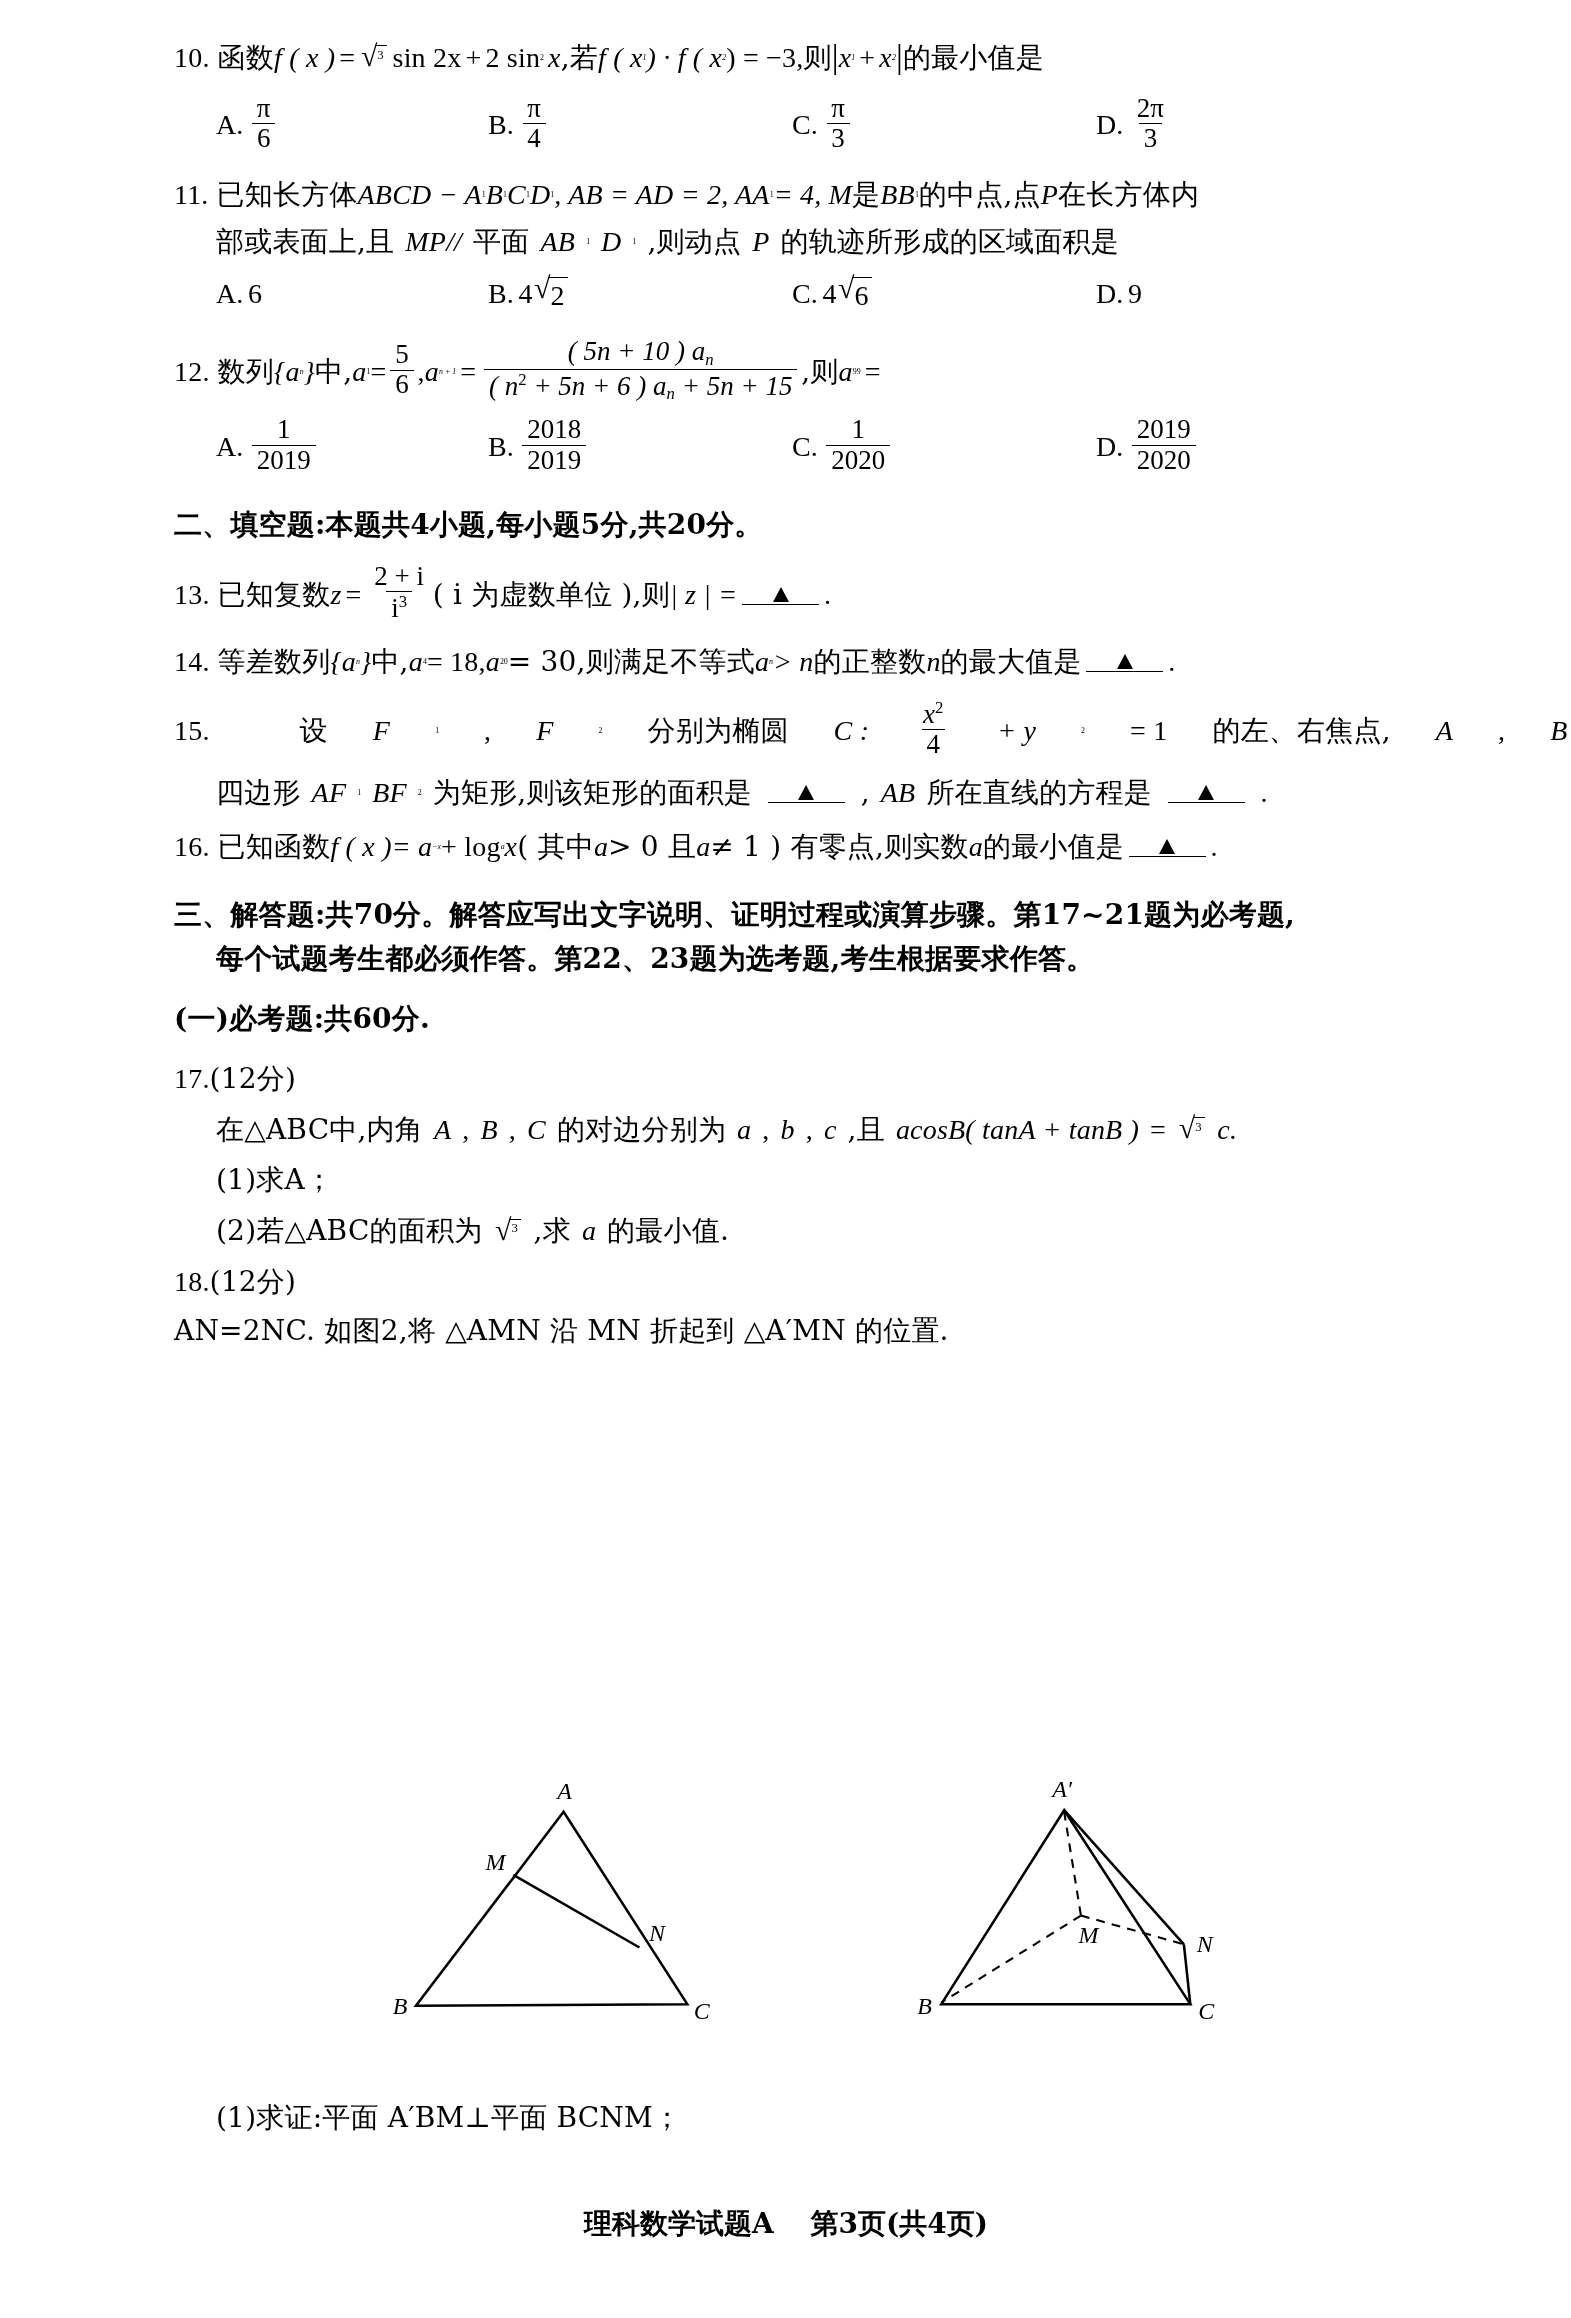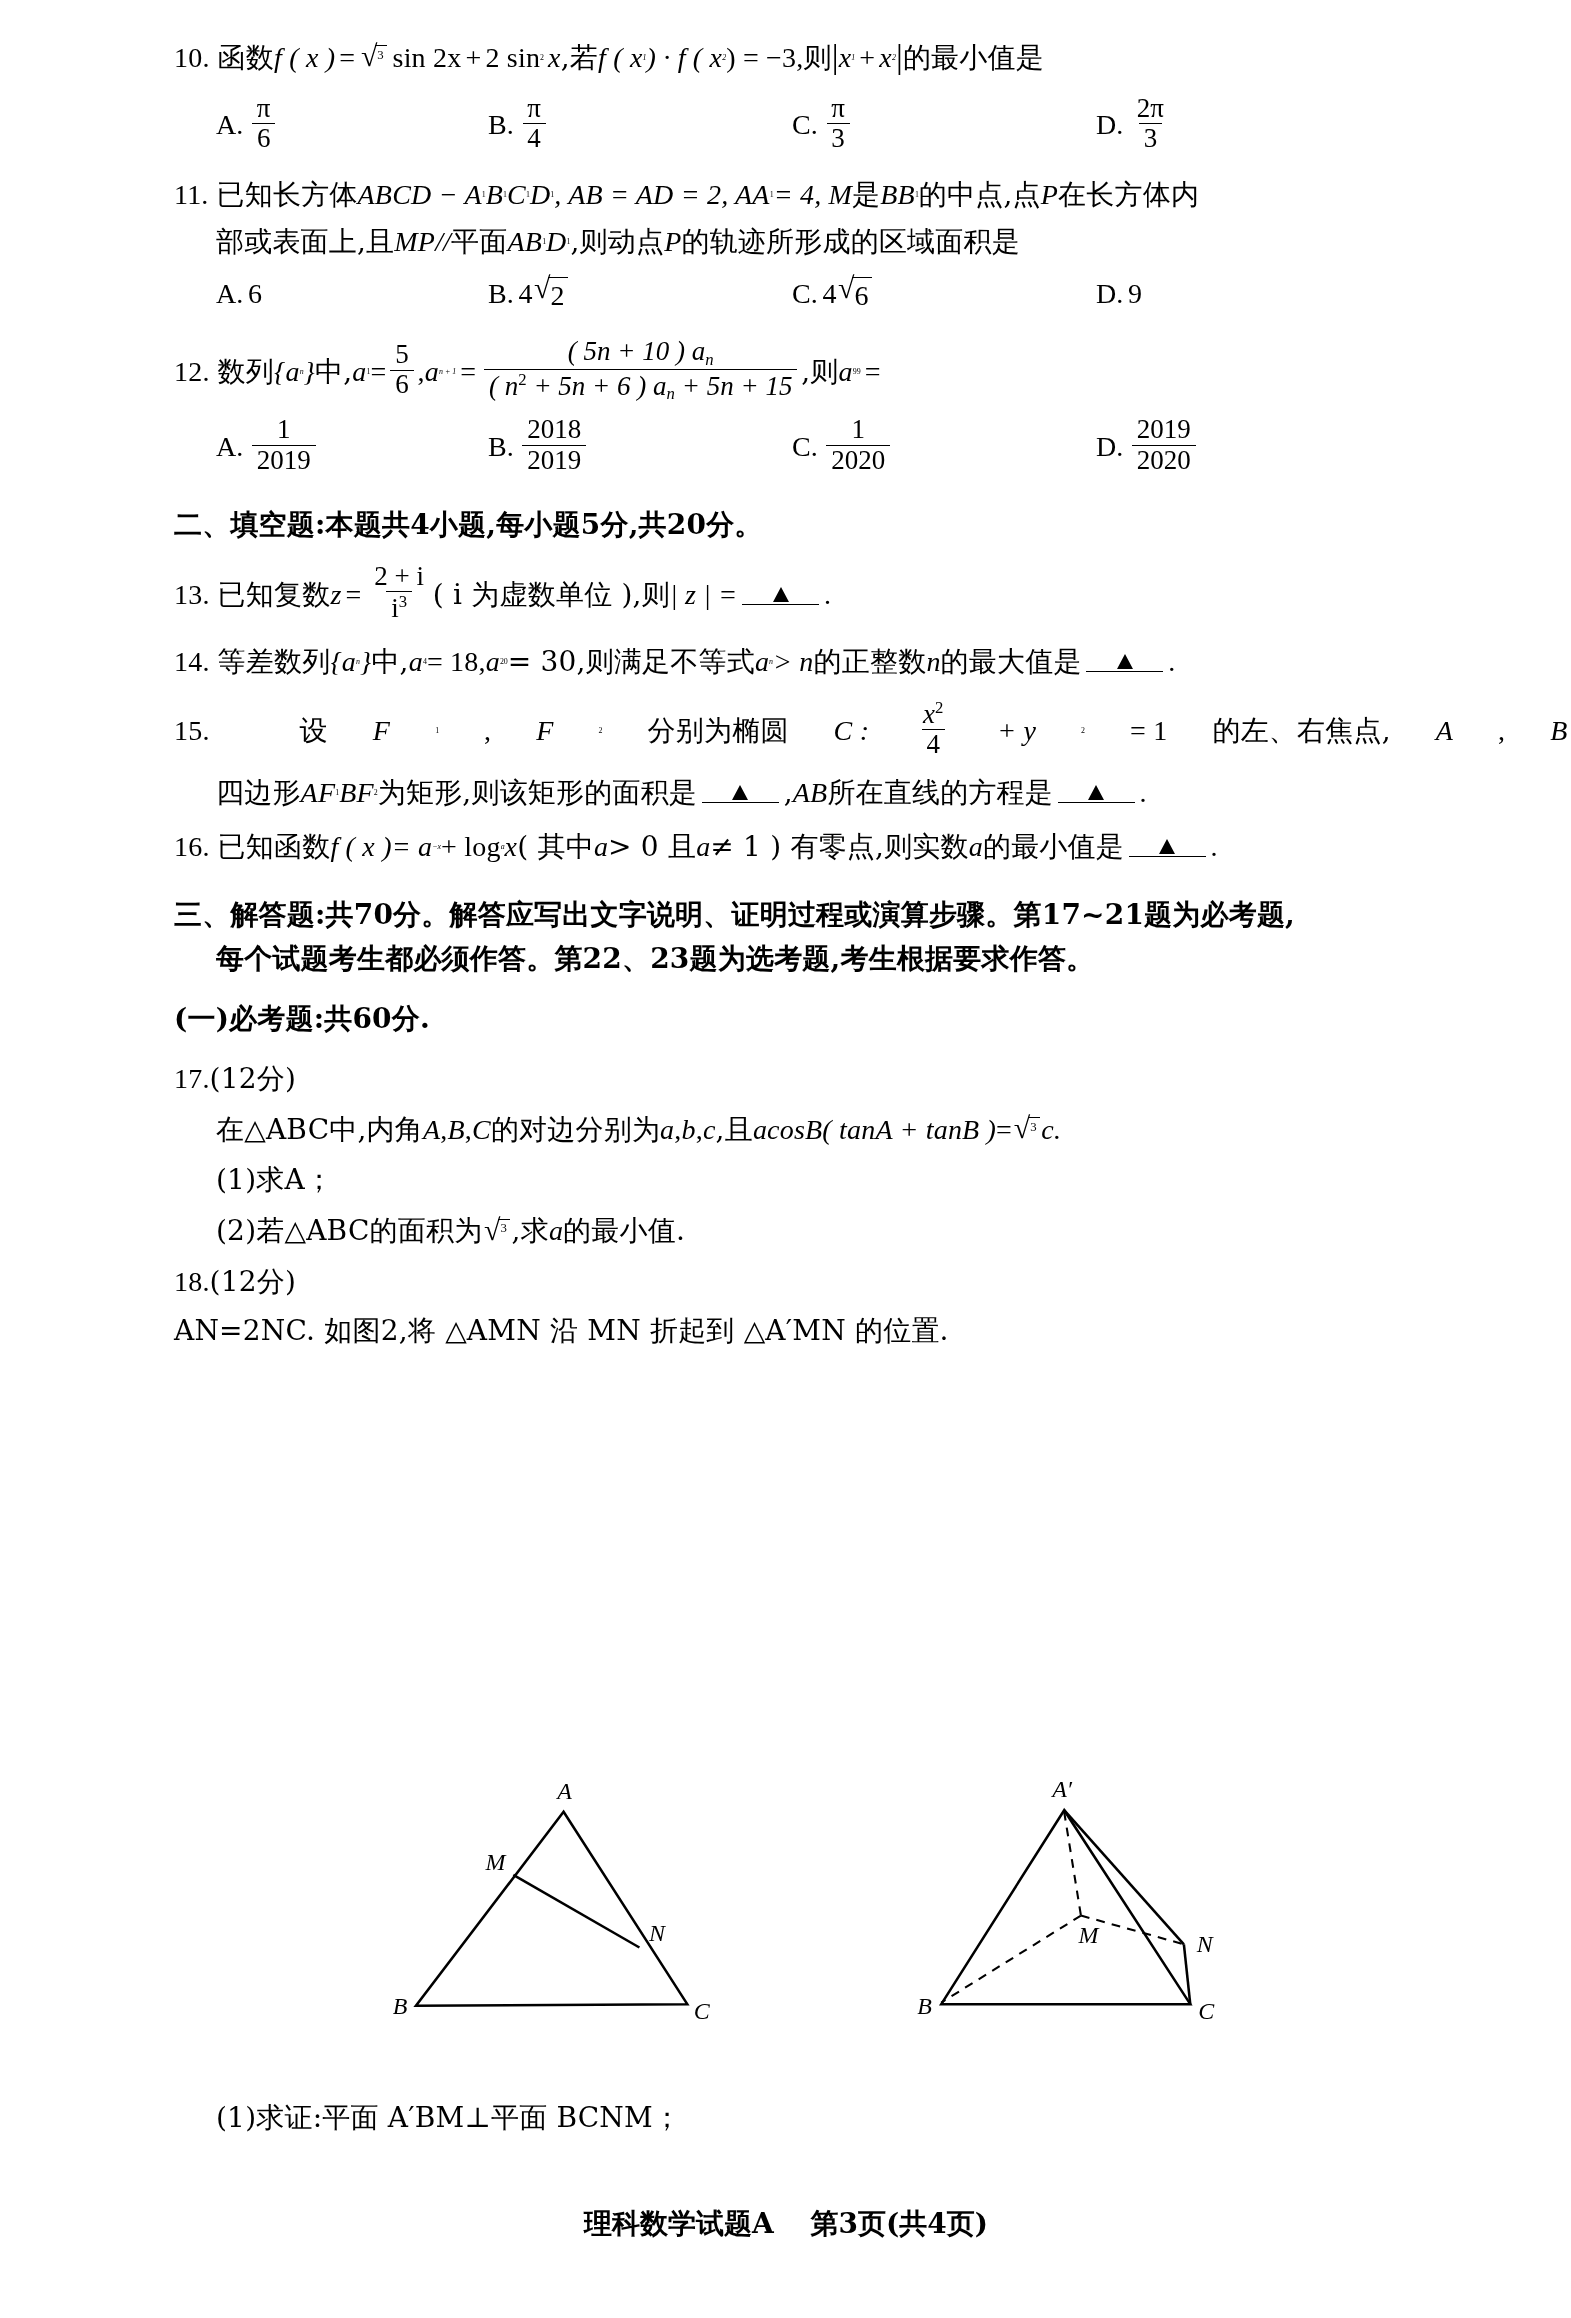--- a/index.html
+++ b/index.html
@@ -35,21 +35,21 @@
     line-height: 1.18;
     white-space: nowrap;
     letter-spacing: 0.2px;
   }
   .qline {
     margin-top: 21px;
     display: flex;
     align-items: center;
     white-space: nowrap;
   }
-  .indent { padding-left: 42px; }
+  .indent { padding-left: 42px; gap: 11px; }
   .bold { font-weight: bold; }
   .cn { font-family: "DejaVu Serif", "Liberation Serif", serif; }
   .mi { font-style: italic; font-family: "Liberation Serif", serif; }
   .mr { font-style: normal; }
   .sub { font-size: 0.62em; vertical-align: -0.28em; font-style: italic; }
   .subr { font-size: 0.62em; vertical-align: -0.28em; font-style: normal; }
   .sup { font-size: 0.62em; vertical-align: 0.58em; font-style: normal; }
   .supi { font-size: 0.62em; vertical-align: 0.58em; font-style: italic; }
 
   

